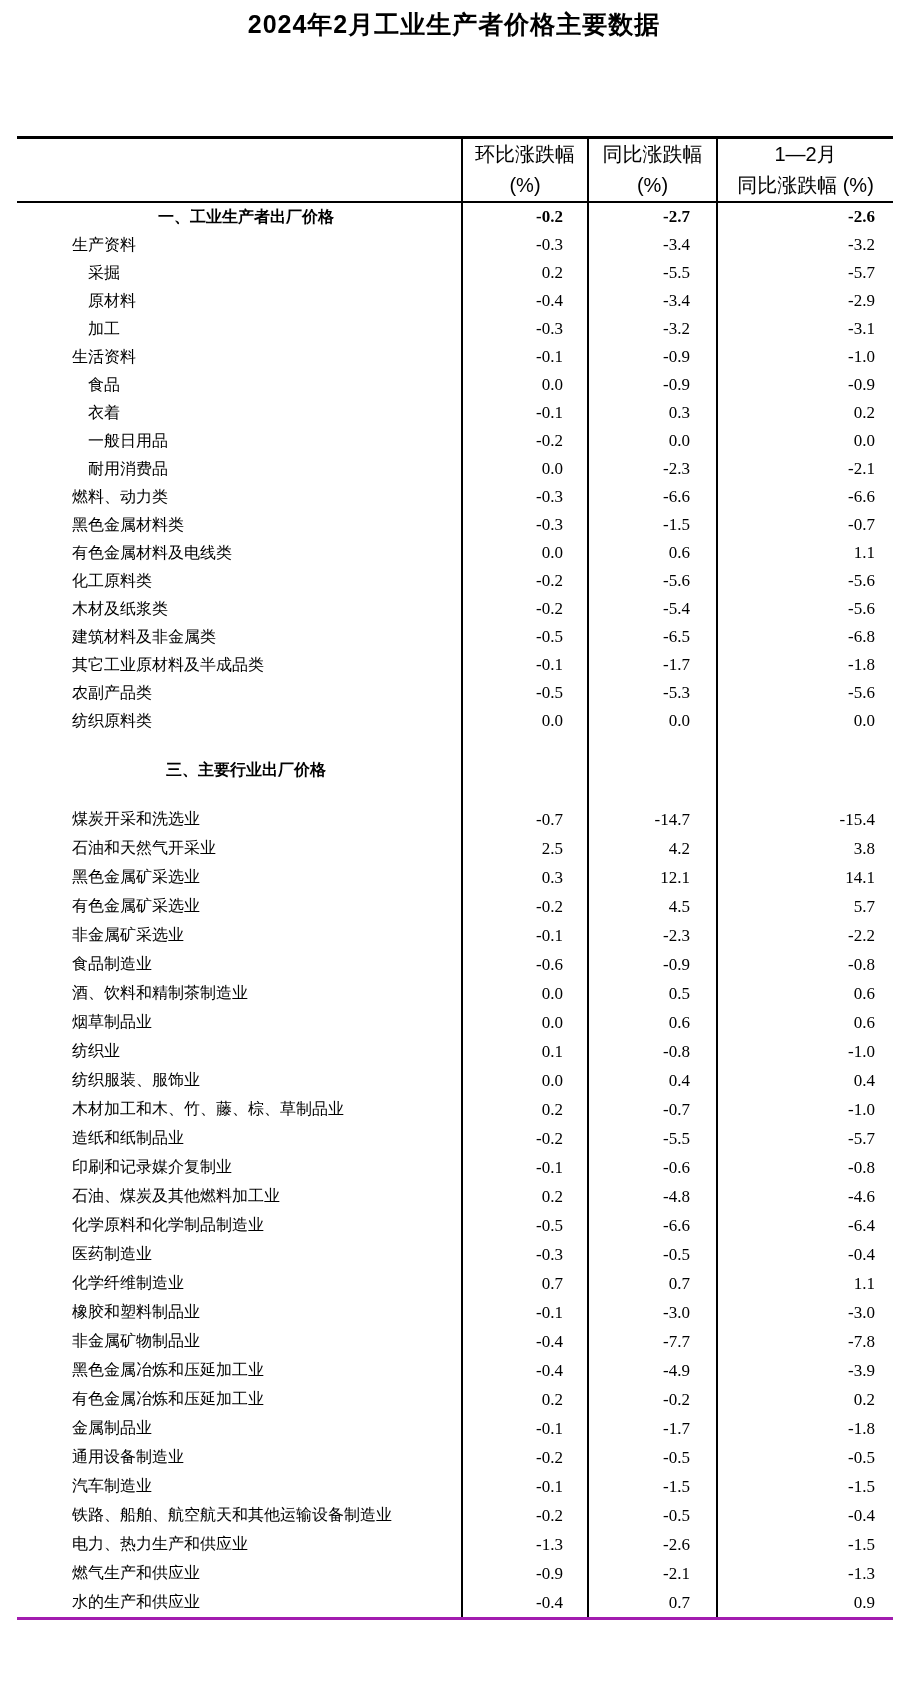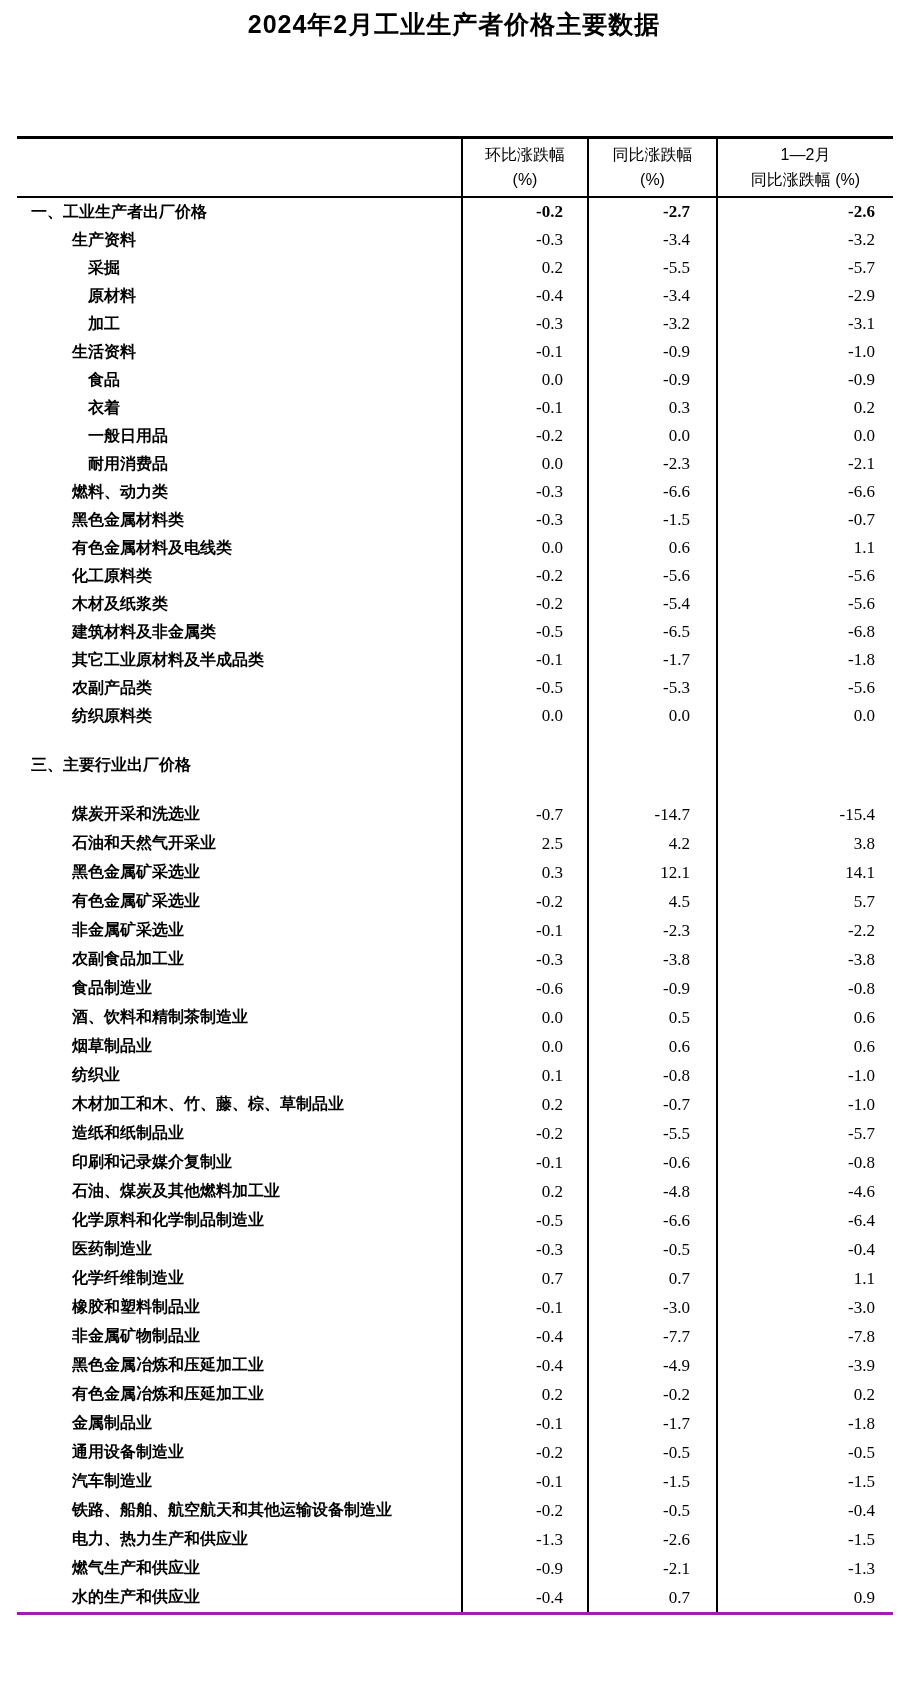--- a/index.html
+++ b/index.html
@@ -40,40 +40,40 @@
   table.ppi col.c-mom   { width: 126px; }
   table.ppi col.c-yoy   { width: 129px; }
   table.ppi col.c-ytd   { width: 176px; }
 
   thead th {
     border-top: 3px solid #000;
     border-bottom: 2px solid #000;
     height: 57px;
     padding: 0;
     font-weight: normal;
-    font-size: 16px;
+    font-size: 20px;
     text-align: center;
     vertical-align: middle;
     line-height: 1.55;
   }
   th.vline, td.vline { border-left: 2px solid #000; }
 
   tbody tr.g12 td { height: 28px; }
   tbody tr.g3 td  { height: 29px; }
   tbody tr.section-row td { height: 70px; vertical-align: middle; }
   tbody tr:last-child td { border-bottom: 3px solid #a21caf; }
 
   tbody td {
     padding: 0;
     vertical-align: middle;
     font-size: 16px;
     white-space: nowrap;
   }
-  td.label { text-align: left; font-weight: bold; }
-  td.label.indent-1 { padding-left: 14px; }
+  td.label { text-align: left; }
+  td.label.indent-1 { padding-left: 14px; text-align: center; }
   td.label.indent-2 { padding-left: 55px; }
   td.label.indent-3 { padding-left: 71px; }
   td.num {
     font-family: "Liberation Serif", serif;
     font-size: 17px;
     text-align: right;
   }
   td.num.c0 { padding-right: 24px; }
   td.num.c1 { padding-right: 26px; }
   td.num.c2 { padding-right: 18px; }
@@ -254,26 +254,20 @@
           <td class="num vline c1">4.5</td>
           <td class="num vline c2">5.7</td>
         </tr>
         <tr class="g3">
           <td class="label indent-2">非金属矿采选业</td>
           <td class="num vline c0">-0.1</td>
           <td class="num vline c1">-2.3</td>
           <td class="num vline c2">-2.2</td>
         </tr>
         <tr class="g3">
-          <td class="label indent-2">农副食品加工业</td>
-          <td class="num vline c0">-0.3</td>
-          <td class="num vline c1">-3.8</td>
-          <td class="num vline c2">-3.8</td>
-        </tr>
-        <tr class="g3">
           <td class="label indent-2">食品制造业</td>
           <td class="num vline c0">-0.6</td>
           <td class="num vline c1">-0.9</td>
           <td class="num vline c2">-0.8</td>
         </tr>
         <tr class="g3">
           <td class="label indent-2">酒、饮料和精制茶制造业</td>
           <td class="num vline c0">0.0</td>
           <td class="num vline c1">0.5</td>
           <td class="num vline c2">0.6</td>
@@ -284,20 +278,26 @@
           <td class="num vline c1">0.6</td>
           <td class="num vline c2">0.6</td>
         </tr>
         <tr class="g3">
           <td class="label indent-2">纺织业</td>
           <td class="num vline c0">0.1</td>
           <td class="num vline c1">-0.8</td>
           <td class="num vline c2">-1.0</td>
         </tr>
         <tr class="g3">
+          <td class="label indent-2">纺织服装、服饰业</td>
+          <td class="num vline c0">0.0</td>
+          <td class="num vline c1">0.4</td>
+          <td class="num vline c2">0.4</td>
+        </tr>
+        <tr class="g3">
           <td class="label indent-2">木材加工和木、竹、藤、棕、草制品业</td>
           <td class="num vline c0">0.2</td>
           <td class="num vline c1">-0.7</td>
           <td class="num vline c2">-1.0</td>
         </tr>
         <tr class="g3">
           <td class="label indent-2">造纸和纸制品业</td>
           <td class="num vline c0">-0.2</td>
           <td class="num vline c1">-5.5</td>
           <td class="num vline c2">-5.7</td>

